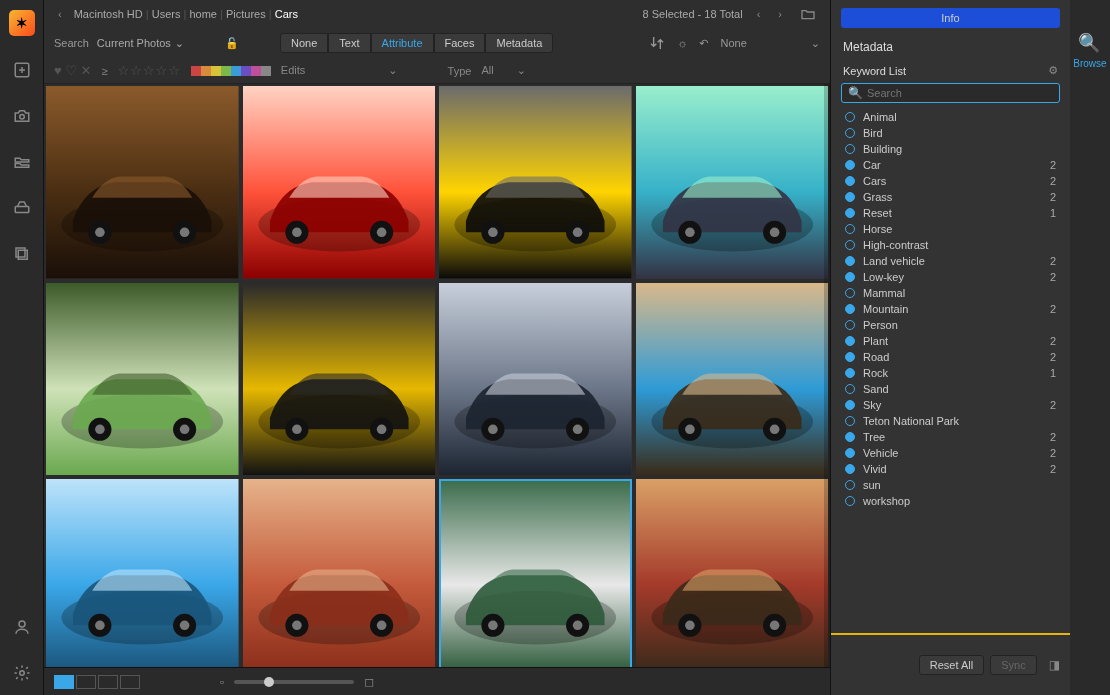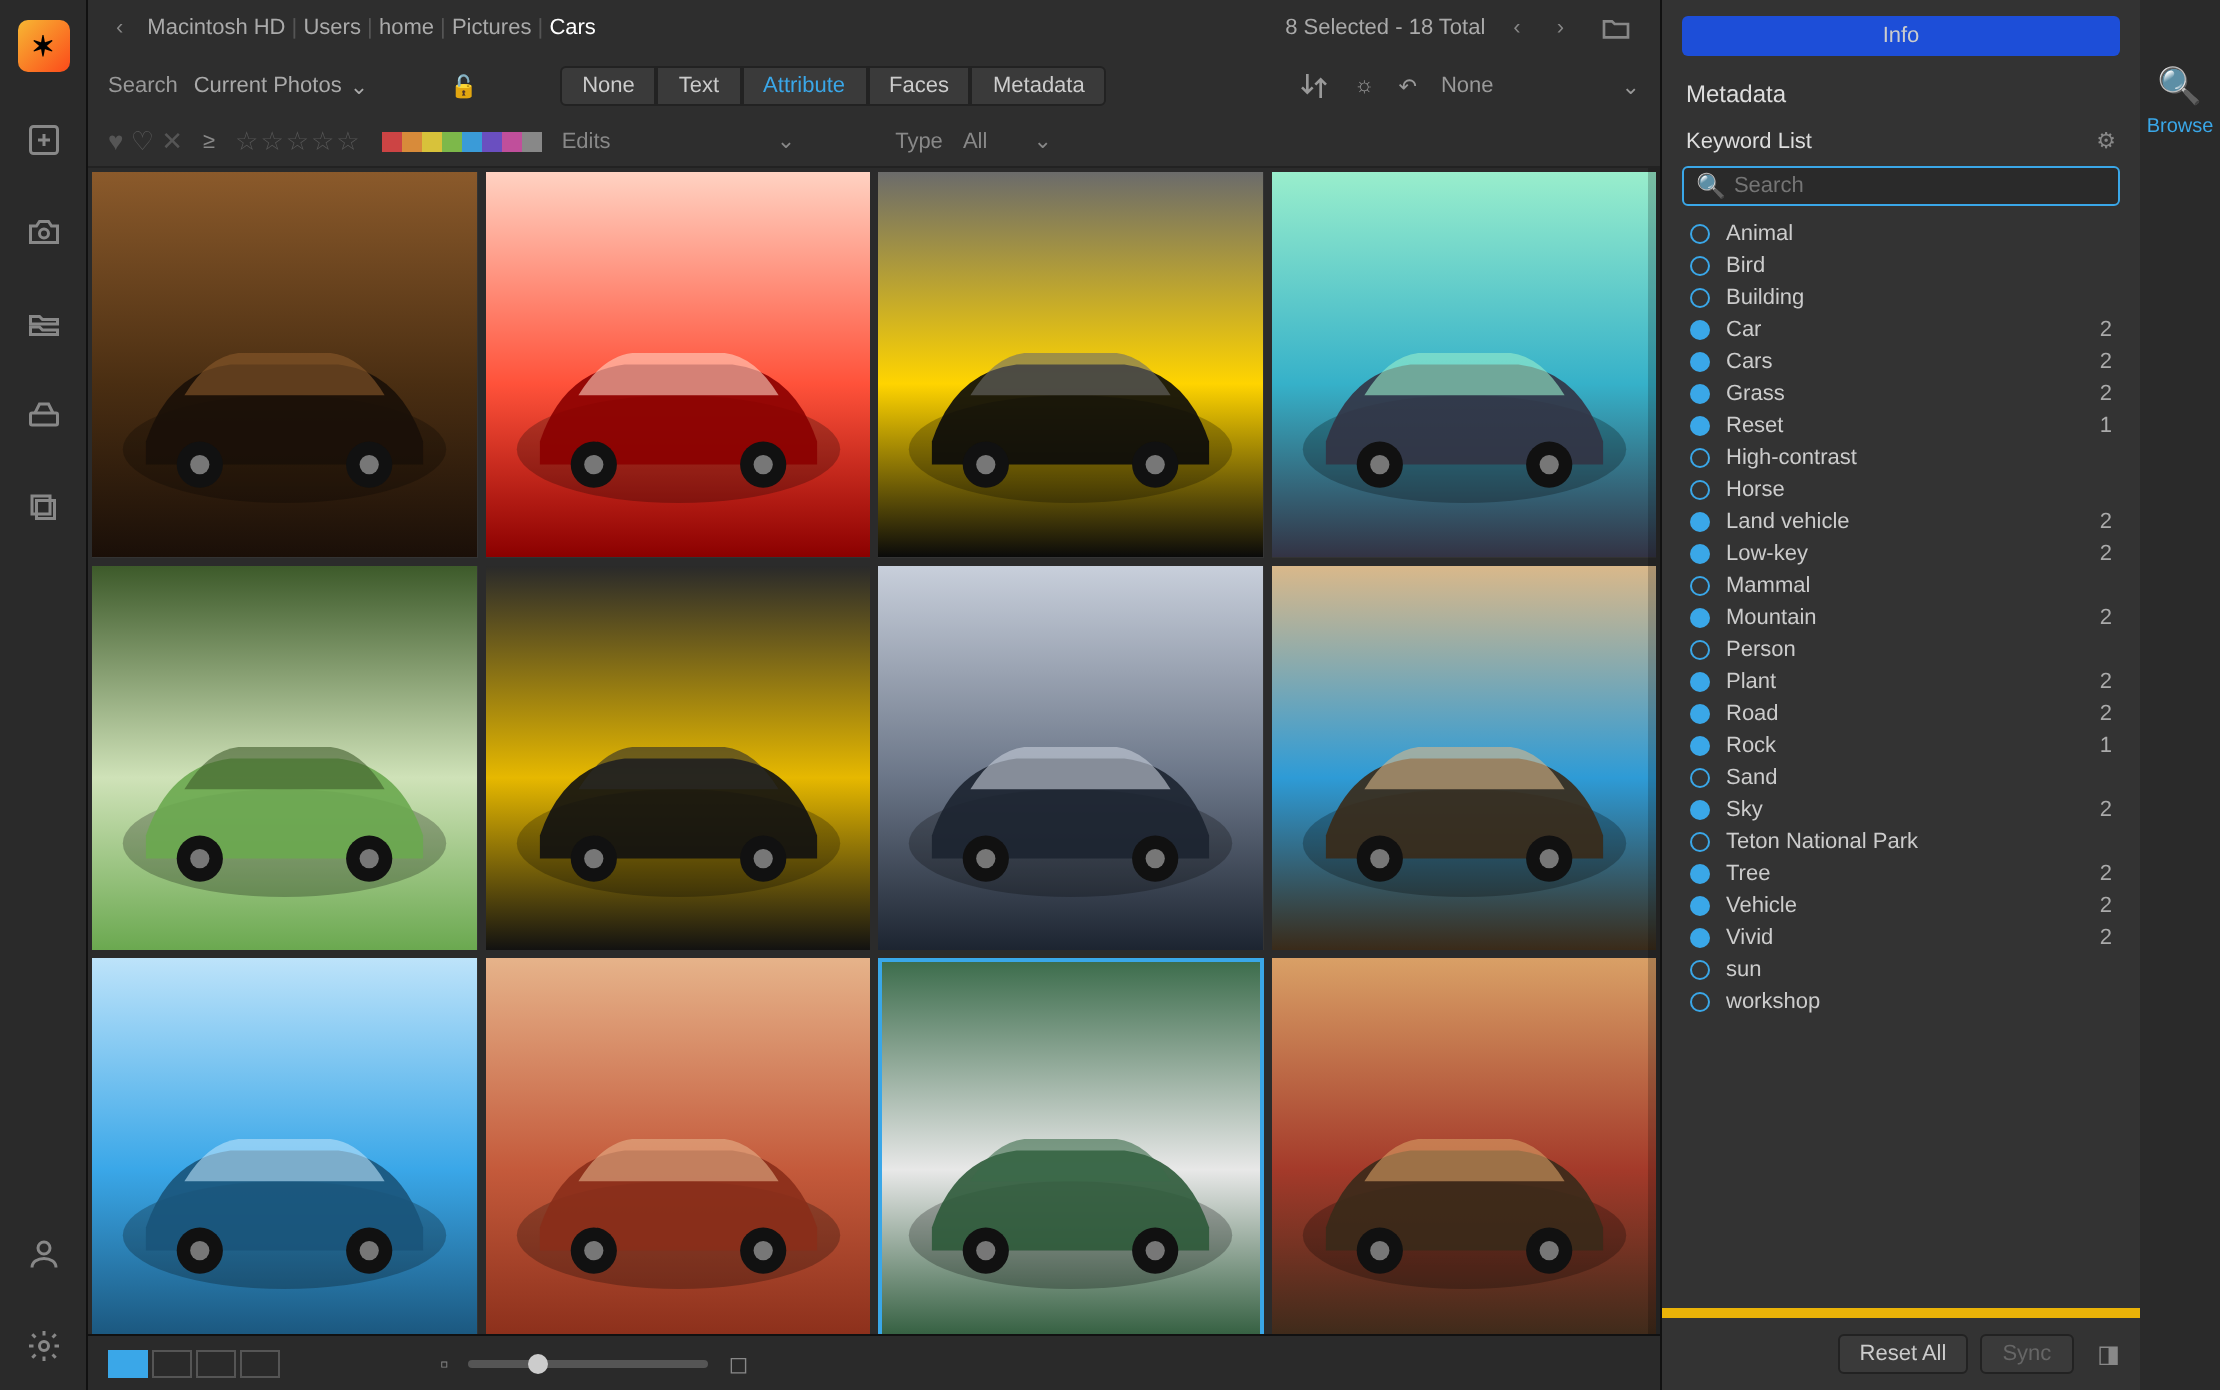--- a/index.html
+++ b/index.html
@@ -43,21 +43,21 @@
 .info-btn { margin:8px 10px 6px; padding:4px; background:#1d4ed8; text-align:center; border-radius:3px; font-size:11px; cursor:pointer; color:#ccc;}
 .panel-section-title { padding:6px 12px; color:#ddd; font-size:12px; }
 .panel-header-row { display:flex; align-items:center; justify-content:space-between; padding:4px 12px; color:#ddd; font-size:11px;}
 .search-box { margin:2px 10px 6px; display:flex; align-items:center; background:#2a2a2a; border:1px solid #3aa7e8; border-radius:3px; padding:2px 6px; }
 .search-box input { flex:1; background:transparent; border:none; outline:none; color:#ccc; font-size:11px; }
 .kw-list { flex:1; overflow:auto; padding:0 10px 10px; }
 .kw-row { display:flex; align-items:center; gap:8px; padding:2px 4px; font-size:11px; color:#ccc; cursor:pointer; }
 .kw-row .dot { width:10px; height:10px; border-radius:50%; border:1.5px solid #3aa7e8; flex-shrink:0; }
 .kw-row .dot.filled { background:#3aa7e8; }
 .kw-row .count { margin-left:auto; color:#aaa; }
-.panel-footer { padding:8px 10px; display:flex; justify-content:flex-end; gap:6px; border-top:5px solid #eab308;}
+.panel-footer { padding:20px 10px; display:flex; justify-content:flex-end; gap:6px; border-top:2px solid #eab308;}
 .panel-footer button { background:#3a3a3a; border:1px solid #222; color:#ccc; font-size:11px; padding:3px 10px; border-radius:3px; cursor:pointer;}
 .panel-footer button.disabled { color:#666; }
 svg { display:block; }
 .scroll-divider { position:absolute; right:0; top:0; bottom:0; width:6px; background:rgba(0,0,0,.2);}
 </style>
 </head>
 <body>
 
 <div class="app">
 
@@ -464,25 +464,25 @@
           <span>Grass</span>
           <span class="count">2</span>
         </div>
         <div class="kw-row">
           <span class="dot filled"></span>
           <span>Reset</span>
           <span class="count">1</span>
         </div>
         <div class="kw-row">
           <span class="dot"></span>
+          <span>Horse</span>
+        </div>
+        <div class="kw-row">
+          <span class="dot"></span>
           <span>High-contrast</span>
-        </div>
-        <div class="kw-row">
-          <span class="dot"></span>
-          <span>Horse</span>
         </div>
         <div class="kw-row">
           <span class="dot filled"></span>
           <span>Land vehicle</span>
           <span class="count">2</span>
         </div>
         <div class="kw-row">
           <span class="dot filled"></span>
           <span>Low-key</span>
           <span class="count">2</span>

